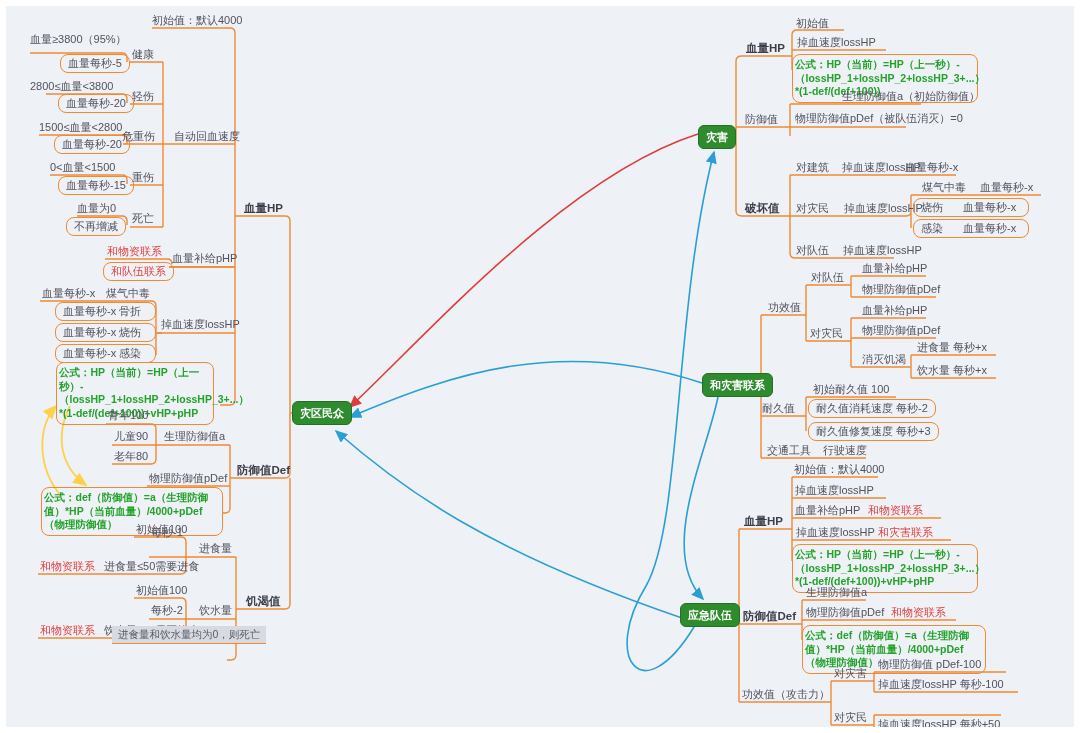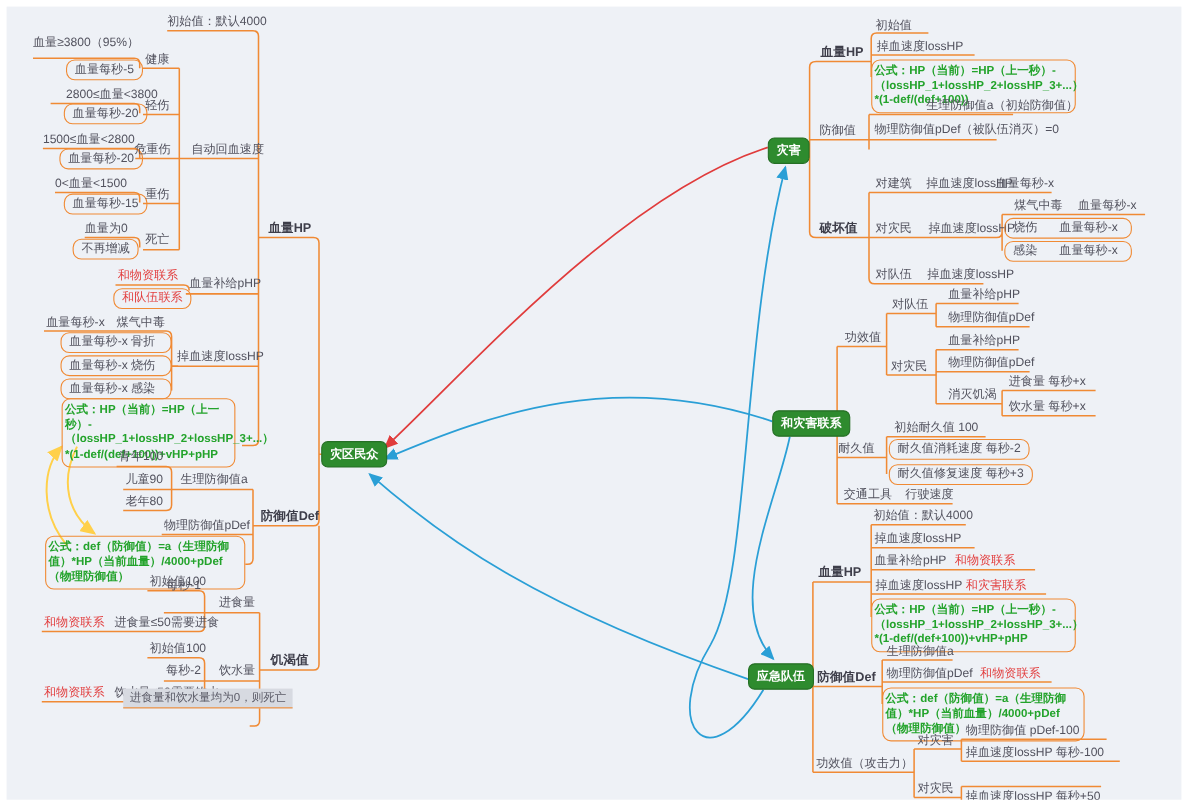--- a/index.html
+++ b/index.html
@@ -105,21 +105,21 @@
 <div class="topic" style="left:674px;top:597px">应急队伍</div>
 
 <span class="lb bb" style="left:238px;top:196px">血量HP</span>
 <span class="lb" style="left:146px;top:8px">初始值：默认4000</span>
 <span class="lb" style="left:168px;top:124px">自动回血速度</span>
 
 <span class="lb" style="left:24px;top:27px">血量≥3800（95%）</span>
 <span class="bx" style="left:54px;top:48px">血量每秒-5</span>
 <span class="lb" style="left:126px;top:42px">健康</span>
 
-<span class="lb" style="left:54px;top:74px">2800≤血量&lt;3800</span>
+<span class="lb" style="left:24px;top:74px">2800≤血量&lt;3800</span>
 <span class="bx" style="left:52px;top:88px">血量每秒-20</span>
 <span class="lb" style="left:126px;top:84px">轻伤</span>
 
 <span class="lb" style="left:33px;top:115px">1500≤血量&lt;2800</span>
 <span class="bx" style="left:48px;top:129px">血量每秒-20</span>
 <span class="lb" style="left:116px;top:124px">危重伤</span>
 
 <span class="lb" style="left:44px;top:155px">0&lt;血量&lt;1500</span>
 <span class="bx" style="left:52px;top:170px">血量每秒-15</span>
 <span class="lb" style="left:126px;top:165px">重伤</span>

